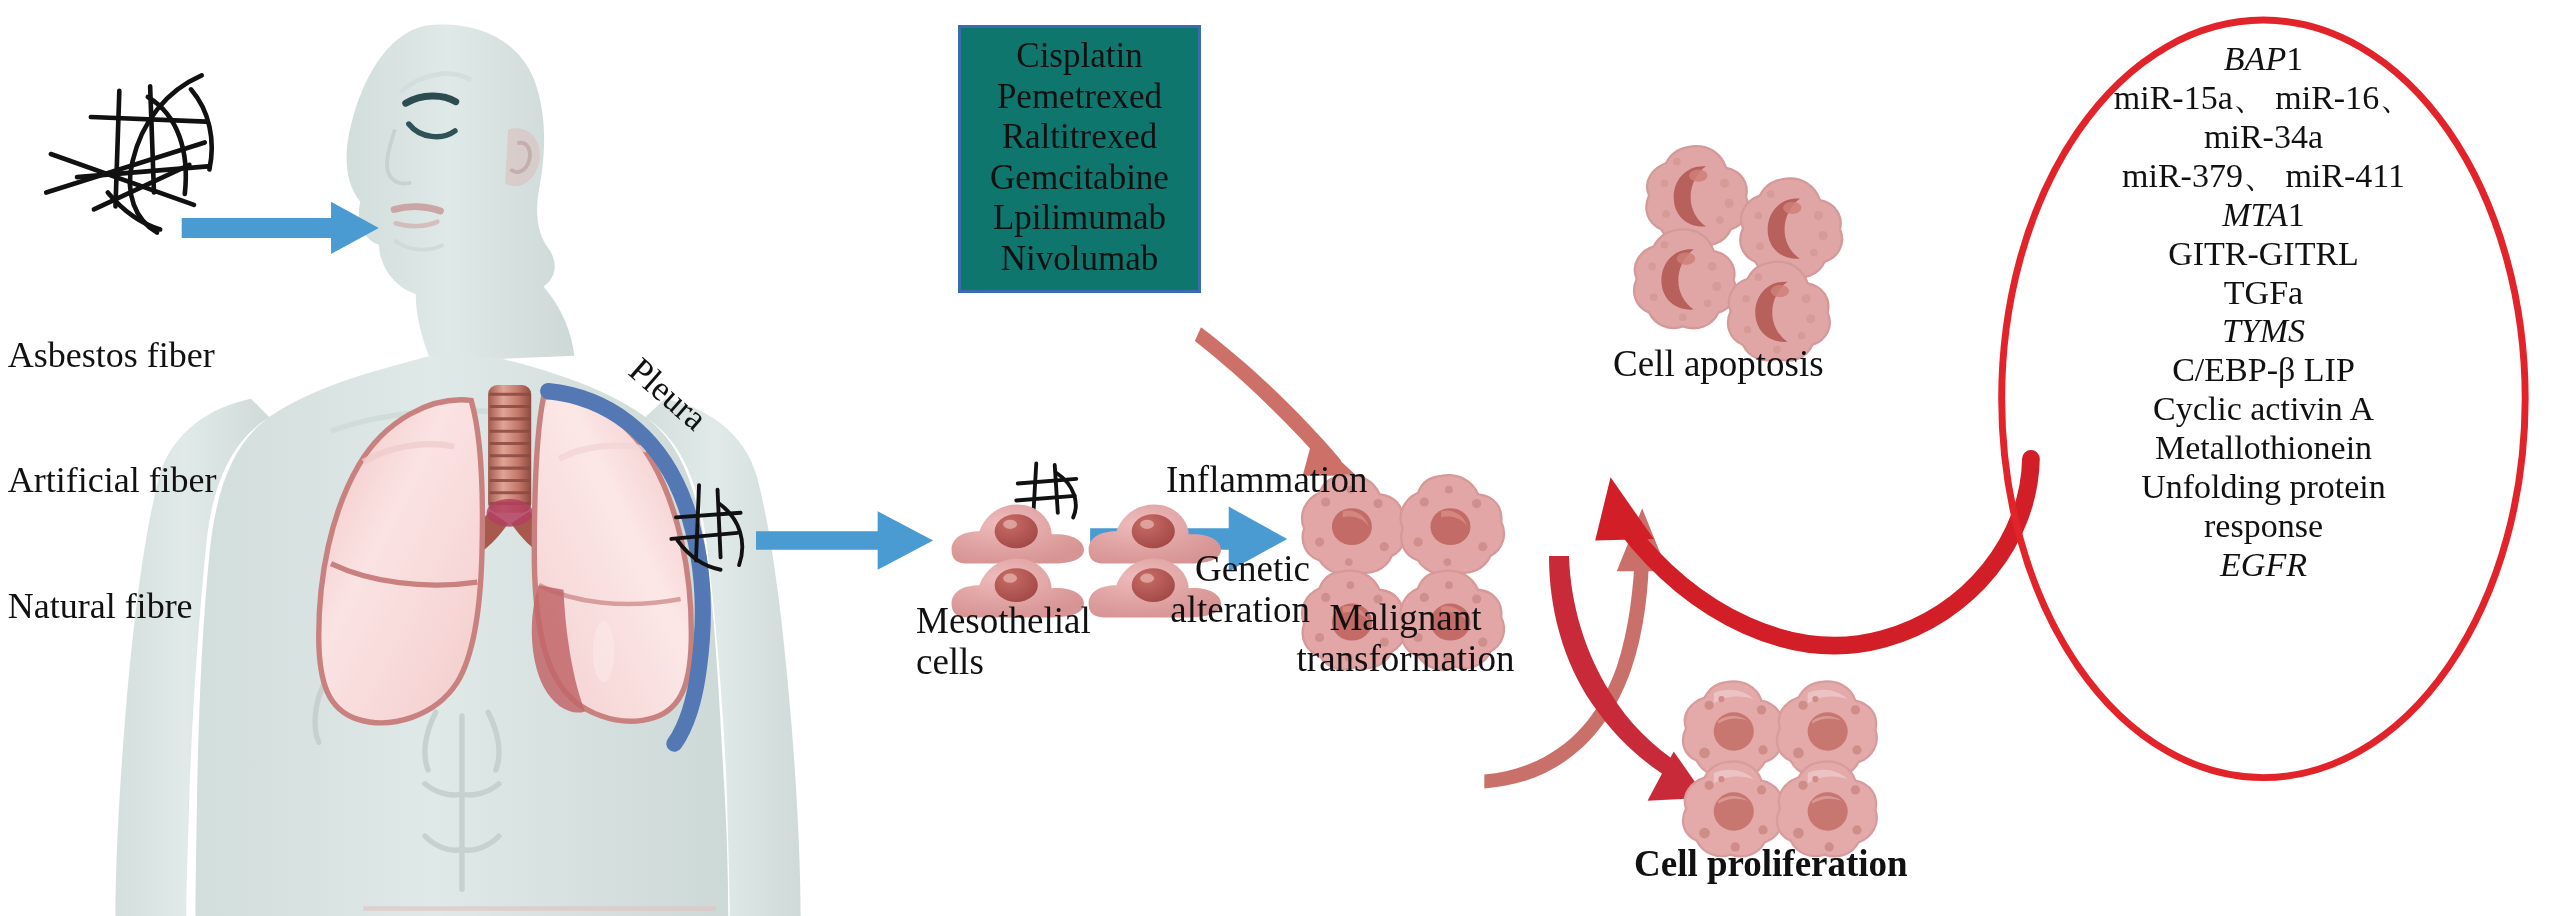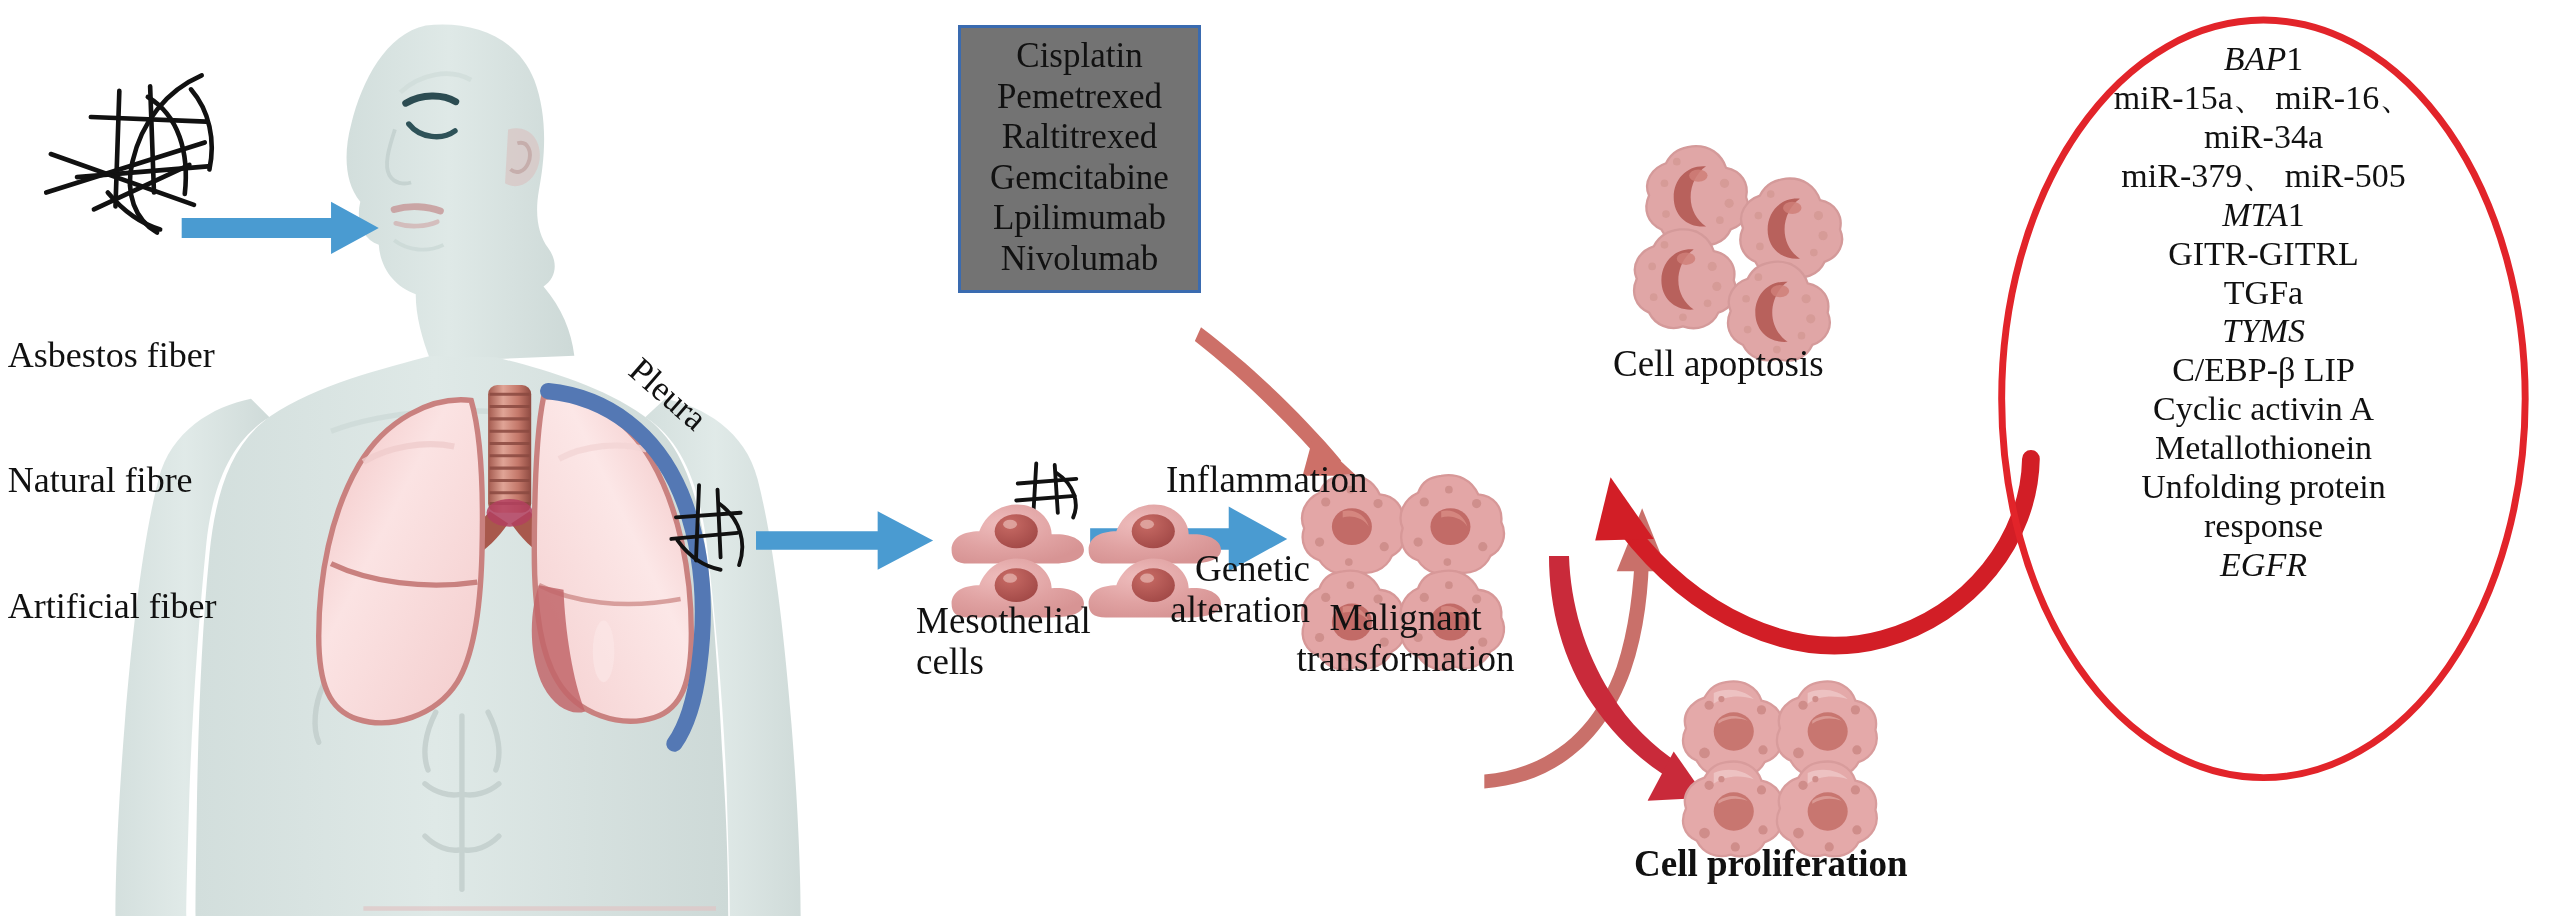--- a/index.html
+++ b/index.html
@@ -6,21 +6,21 @@
   body{width:2576px;height:917px;position:relative;overflow:hidden;
        font-family:"Liberation Serif","DejaVu Serif",serif;color:#111;}
   .abs{position:absolute;}
   .txt{position:absolute;white-space:pre;line-height:1.12;}
 
   
   #source-labels{left:7.7px;top:254px;width:254px;font-size:36px;text-align:left;}
   #source-labels div{margin-bottom:4.6px;}
 
   
-  #drug-box{left:958px;top:25.4px;width:243px;border:3.1px solid #3a6bb0;background:#737373;
+  #drug-box{left:958px;top:25.4px;width:243px;border:3.1px solid #3a6bb0;background:#0f766e;
             padding:7.7px 4.6px 10.8px 4.6px;box-sizing:border-box;}
   #drug-box div{font-size:35px;text-align:center;line-height:1.16;}
 
   
   #meso-label{left:916px;top:560px;width:192px;font-size:37px;text-align:left;margin-top:40px;}
   #genetic-label{left:1110px;top:548px;width:200px;font-size:37px;text-align:right;}
   #inflam-label{left:1120px;top:459px;font-size:37px;margin-left:46px;}
   #malig-label{left:1290px;top:597px;width:231px;font-size:37px;text-align:center;}
   #apop-label{left:1613px;top:343px;font-size:37px;}
   #prolif-label{left:1634px;top:843px;font-size:37px;font-weight:bold;}
@@ -479,22 +479,22 @@
           <circle cx="40" cy="22" r="4"></circle>
         </g>
     </g>
   </g>
 
   <ellipse cx="2940" cy="518" rx="340" ry="492" fill="none" stroke="#e2242a" stroke-width="9"></ellipse>
 </svg>
 
 <div class="txt" id="source-labels">
   <div>Asbestos fiber</div>
+  <div>Artificial fiber</div>
   <div>Natural fibre</div>
-  <div>Artificial fiber</div>
 </div>
 
 <div class="abs" id="drug-box">
   <div>Cisplatin</div>
   <div>Pemetrexed</div>
   <div>Raltitrexed</div>
   <div>Gemcitabine</div>
   <div>Lpilimumab</div>
   <div>Nivolumab</div>
 </div>
@@ -513,21 +513,21 @@
 transformation</div>
 
 <div class="txt" id="apop-label">Cell apoptosis</div>
 
 <div class="txt" id="prolif-label">Cell proliferation</div>
 
 <div class="abs" id="gene-list">
     <div><span class="it">BAP</span><span>1</span></div>
     <div>miR-15a、 miR-16、</div>
     <div>miR-34a</div>
-    <div>miR-379、 miR-505</div>
+    <div>miR-379、 miR-411</div>
     <div><span class="it">MTA</span><span>1</span></div>
     <div>GITR-GITRL</div>
     <div>TGFa</div>
     <div><span class="it">TYMS</span></div>
     <div>C/EBP-β LIP</div>
     <div>Cyclic activin A</div>
     <div>Metallothionein</div>
     <div>Unfolding protein</div>
     <div>response</div>
     <div><span class="it">EGFR</span></div>

